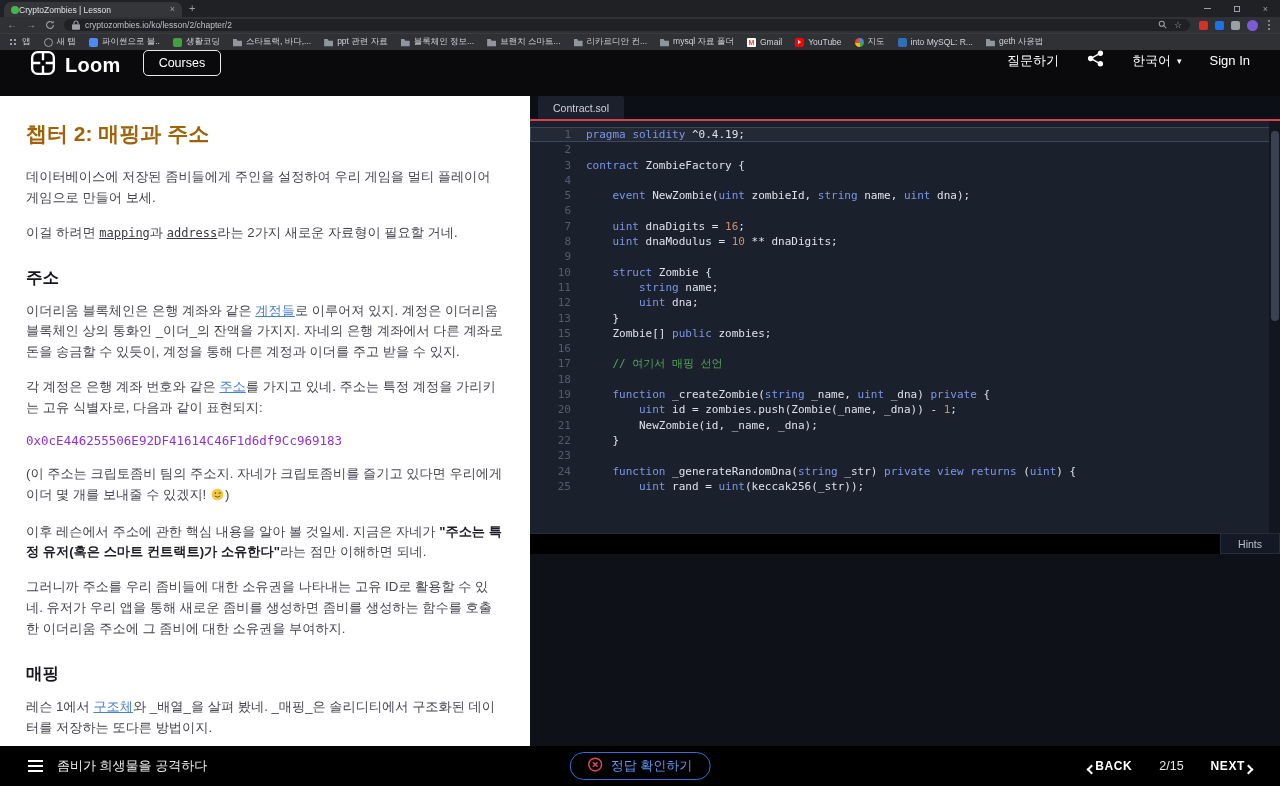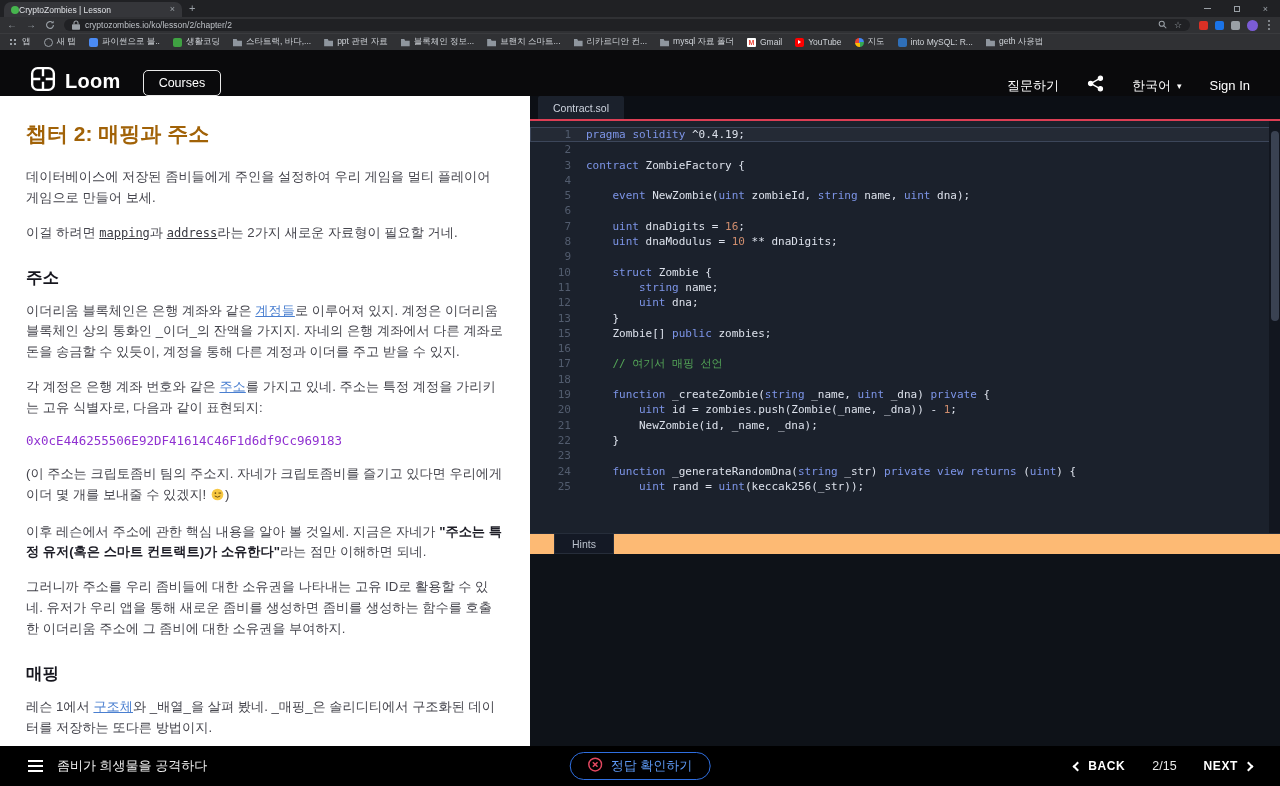--- a/index.html
+++ b/index.html
@@ -40,21 +40,21 @@
   .bm-ic.globe { border:1px solid #9aa0a6; border-radius:50%; }
   .bm-ic.site { border-radius:2px; }
   .bm-ic.folder { background:#8f969e; clip-path:polygon(0 18%, 40% 18%, 50% 36%, 100% 36%, 100% 96%, 0 96%); }
   .bm-ic.gmail { background:#fff; border-radius:1px; color:#ea4335; font-size:7px; font-weight:bold; text-align:center; line-height:9px; }
   .bm-ic.youtube { background:#f00; border-radius:2px; position:relative; }
   .bm-ic.youtube::after { content:""; position:absolute; left:3.2px; top:2.4px; border-left:3.5px solid #fff;
     border-top:2.2px solid transparent; border-bottom:2.2px solid transparent; }
   .bm-ic.maps { border-radius:50%; background:conic-gradient(#4285f4 0 25%, #34a853 0 50%, #fbbc04 0 75%, #ea4335 0); }
 
   
-  .app-header { height:46px; background:#0a0a0c; display:flex; align-items:flex-end; padding:0 30px; flex:none; }
+  .app-header { height:46px; background:#0a0a0c; display:flex; align-items:flex-start; padding:0 30px; flex:none; }
   .brand { display:flex; align-items:center; gap:9px; }
   .brand-name { color:#fff; font-size:20px; font-weight:bold; letter-spacing:.3px; }
   .courses-btn { margin-left:22px; border:1px solid #e9e9e9; border-radius:5px; color:#fff; font-size:12.5px;
     padding:5px 15px; background:transparent; cursor:pointer; font-family:inherit; }
   .header-right { margin-left:auto; display:flex; align-items:center; gap:28px; }
   .hdr-link { color:#fff; font-size:13px; cursor:pointer; }
   .lang { display:flex; align-items:center; gap:6px; color:#fff; font-size:13px; cursor:pointer; }
   .caret { font-size:9px; color:#fff; }
 
   
@@ -80,35 +80,35 @@
   .code-area { height:412px; flex:none; background:#1b212c; position:relative; overflow:hidden; padding-top:6px; }
   .code-line { display:flex; line-height:15.3px; font-family:"DejaVu Sans Mono", monospace; font-size:11px; }
   .code-line.active { background:rgba(255,255,255,.045); box-shadow:inset 0 0 0 1px #3c465a; }
   .ln { width:56px; flex:none; text-align:right; padding-right:15px; color:#525c6e; }
   .lc { white-space:pre; color:#dce1eb; }
   .tok-k { color:#7d95e8; }
   .tok-c { color:#55a858; }
   .tok-n { color:#cf8d6e; }
   .sb-track { position:absolute; top:0; right:0; width:11px; height:100%; background:#12161f; }
   .sb-thumb { position:absolute; top:10px; right:1.5px; width:8px; height:190px; background:#3a4252; border-radius:4px; }
-  .hints-bar { height:21px; flex:none; background:#fdba74; border-top:1px solid #262d3a; display:flex; padding-left:24px; }
+  .hints-bar { height:21px; flex:none; background:#000000; border-top:1px solid #262d3a; display:flex; padding-left:24px;justify-content:flex-end; }
   .htab { font-size:10.5px; color:#bac1cc; background:#141925; border:1px solid #262d3a; border-top:none;
     padding:0 17px; display:flex; align-items:center; cursor:pointer; }
   .hints-content { flex:1; background:#0e1218; }
 
   
   .footer { height:40px; flex:none; background:#000; display:flex; align-items:center; padding:0 28px; position:relative; }
   .footer-left { display:flex; align-items:center; gap:14px; }
   .hamburger { width:15px; height:2px; background:#fff; box-shadow:0 -5px 0 #fff, 0 5px 0 #fff; display:block; }
   .footer-lesson { color:#f0f0f0; font-size:13px; }
   .check-btn { position:absolute; left:50%; transform:translateX(-50%); display:flex; align-items:center; gap:8px;
     border:1.5px solid #2f6fe0; border-radius:16px; padding:4px 17px; background:transparent; cursor:pointer; font-family:inherit; }
   .check-label { color:#5e9bf7; font-size:13px; }
   .footer-right { margin-left:auto; display:flex; align-items:center; gap:27px; }
-  .nav-group { display:flex; align-items:center; gap:7px; cursor:pointer; }
+  .nav-group { display:flex; align-items:flex-end; cursor:pointer; }
   .nav-label { color:#fff; font-size:12px; font-weight:bold; letter-spacing:.6px; }
   .progress { color:#e8e8e8; font-size:12.5px; }
   .chev { width:7px; height:7px; border-left:2.5px solid #fff; border-bottom:2.5px solid #fff; display:block; }
   .chev.left { transform:rotate(45deg); }
   .chev.right { transform:rotate(225deg); }
 </style>
 </head>
 <body>
 
 <div class="screen">

